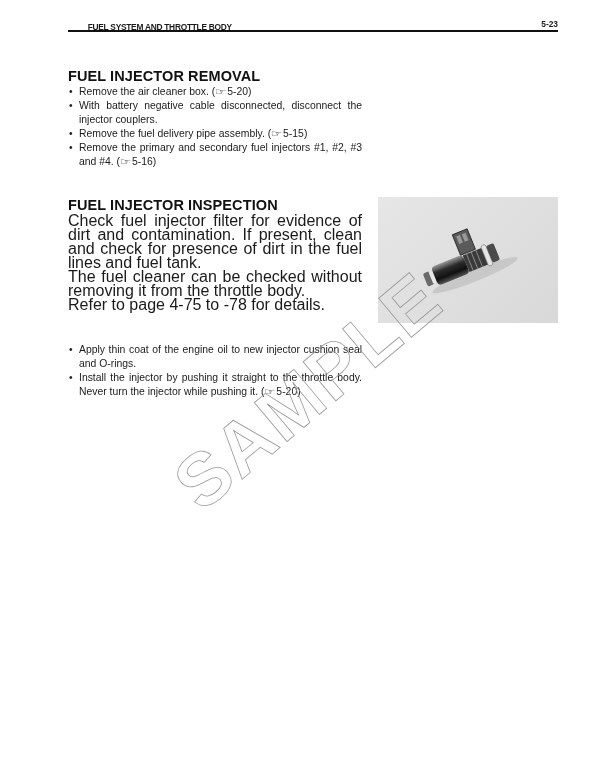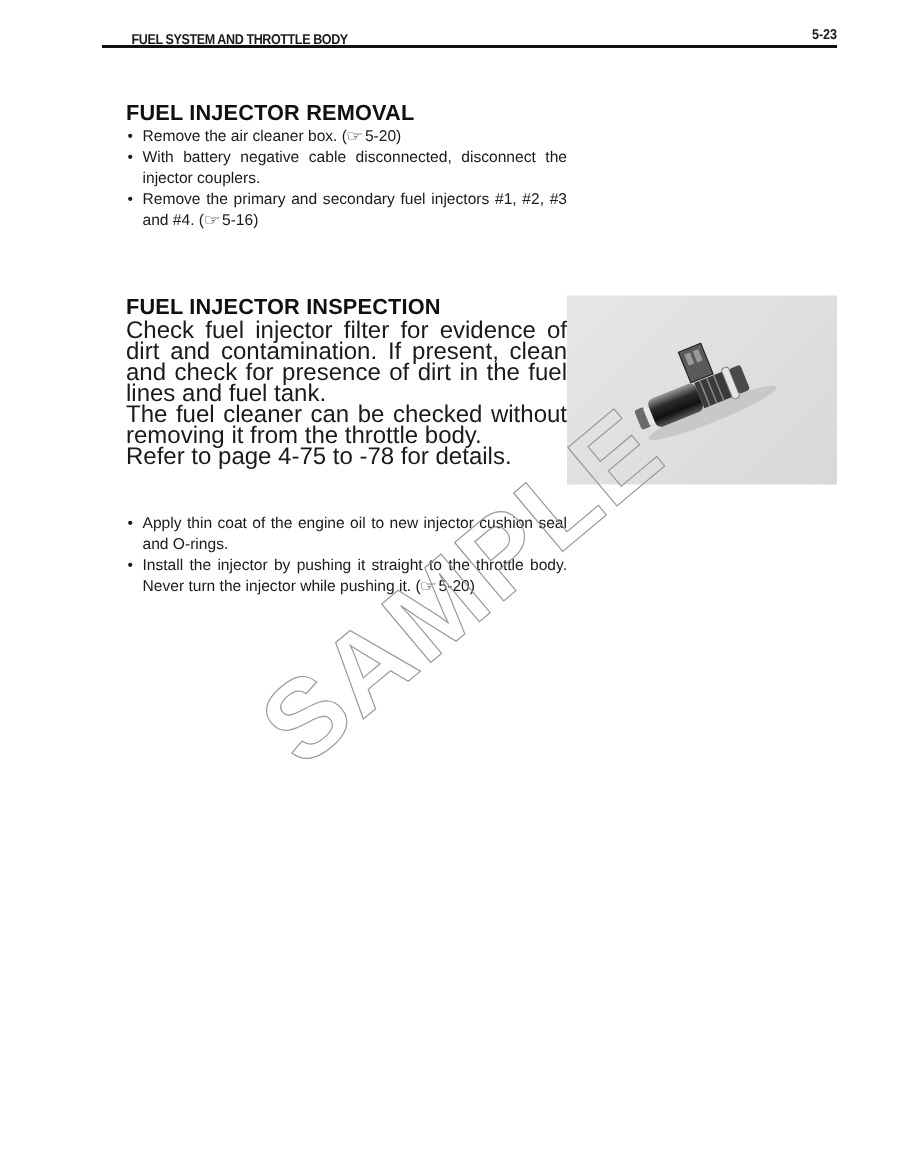--- a/index.html
+++ b/index.html
@@ -14,21 +14,21 @@
     }
     .page-header .title {
       display: inline-block; font-weight: bold; font-size: 9.5px;
       letter-spacing: -0.3px; transform: scaleX(0.88); transform-origin: right center;
       margin-right: 18px;
     }
     .page-header .num {
       position: absolute; right: 0; top: 2px; font-weight: bold; font-size: 9.5px;
       transform: scaleX(0.88); transform-origin: right center;
     }
-    .section { position: absolute; left: 84px; width: 294px; }
+    .section { position: absolute; left: 68px; width: 294px; }
     .section h2 {
       margin: 0; font-size: 14.5px; font-weight: bold; letter-spacing: 0.1px;
       line-height: 16px; color: #111;
     }
     .section ul { list-style: none; margin: 0; padding: 0; }
     .section li {
       position: relative; padding-left: 11px; font-size: 10.4px; line-height: 14px;
       text-align: justify; text-align-last: left;
     }
     .section li::before {
@@ -58,20 +58,21 @@
 <div class="page-header">
   <span class="title">FUEL SYSTEM AND THROTTLE BODY</span>
   <span class="num">5-23</span>
 </div>
 
 <div class="section" style="top:68px;">
   <h2>FUEL INJECTOR REMOVAL</h2>
   <ul style="margin-top:1px;">
     <li><span>Remove the air cleaner box. (</span><span class="ref-icon">☞</span><span>5-20</span><span>)</span></li>
     <li><span>With battery negative cable disconnected, disconnect the injector couplers.</span></li>
+    <li><span>Remove the fuel delivery pipe assembly. (</span><span class="ref-icon">☞</span><span>5-15</span><span>)</span></li>
     <li><span>Remove the primary and secondary fuel injectors #1, #2, #3 and #4. (</span><span class="ref-icon">☞</span><span>5-16</span><span>)</span></li>
   </ul>
 </div>
 
 <div class="section" style="top:197px;">
   <h2>FUEL INJECTOR INSPECTION</h2>
   <div style="margin-top:1px;">
     <p>Check fuel injector filter for evidence of dirt and contamination. If present, clean and check for presence of dirt in the fuel lines and fuel tank.</p>
     <p>The fuel cleaner can be checked without removing it from the throttle body.</p>
     <p>Refer to page 4-75 to -78 for details.</p>

